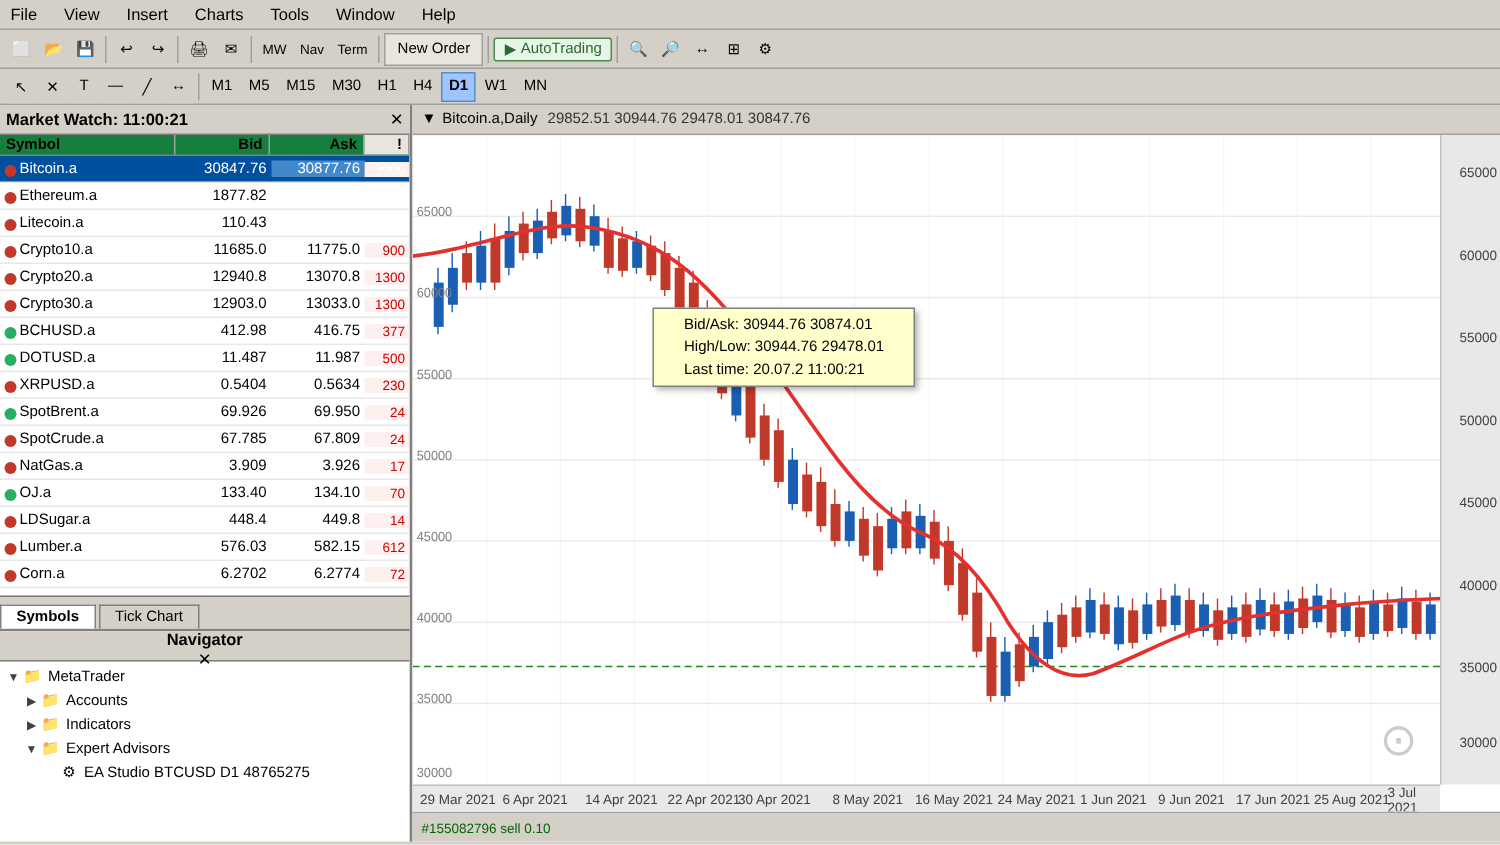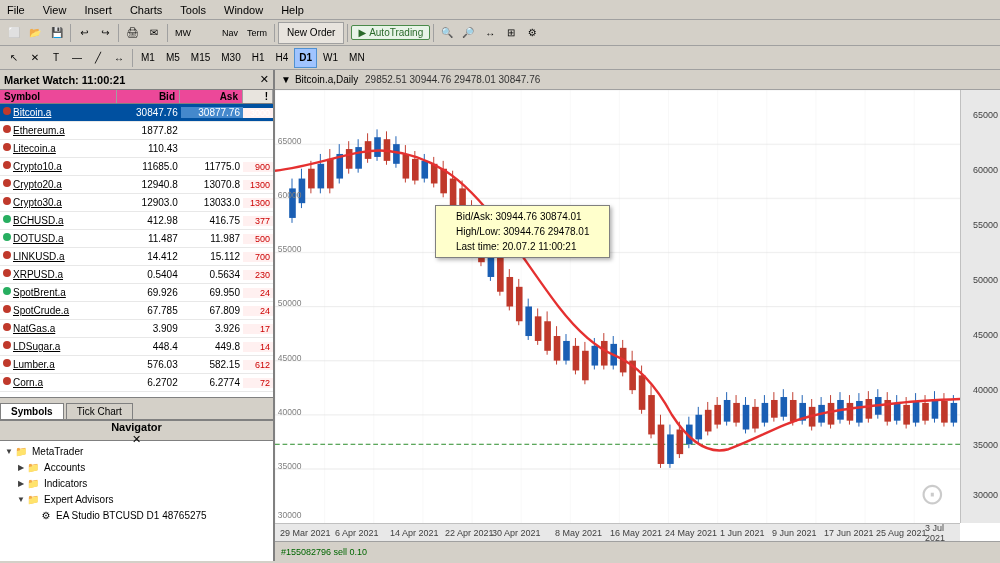--- a/index.html
+++ b/index.html
@@ -22,31 +22,31 @@
 
     
     .left-panel { width: 275px; display: flex; flex-direction: column; border-right: 2px solid #808080; }
 
     
     .market-watch { flex: 1; display: flex; flex-direction: column; background: #fff; border-bottom: 2px solid #808080; }
     .market-watch-header { background: #d4d0c8; height: 20px; display: flex; align-items: center; justify-content: space-between; padding: 0 4px; border-bottom: 1px solid #808080; }
     .market-watch-title { font-size: 11px; font-weight: bold; color: #000; }
     .close-btn { cursor: pointer; font-size: 11px; color: #000; }
 
-    .mw-columns { display: flex; background: #ec4899; border-bottom: 1px solid #808080; justify-content: space-between; }
+    .mw-columns { display: flex; background: #15803d; border-bottom: 1px solid #808080; justify-content: space-between; }
     .mw-col { flex: 1; padding: 1px 4px; font-size: 10px; font-weight: bold; border-right: 1px solid #a0a0a0; }
     .mw-col.symbol { flex: 2; }
     .mw-col.last { flex: 1; text-align: right; background: #e8e4de; width: 30px; max-width: 30px; flex: 0 0 30px; }
 
     .mw-body { overflow-y: auto; flex: 1; }
     .mw-row { display: flex; height: 18px; align-items: center; border-bottom: 1px solid #e8e8e8; cursor: pointer; }
     .mw-row.selected { background: #0050a0; color: #fff; }
     .mw-row.selected .mw-cell { color: #fff; }
     .mw-cell { padding: 0 3px; font-size: 10px; overflow: hidden; white-space: nowrap; }
-    .mw-cell.symbol { flex: 2; display: flex; align-items: flex-start; gap: 2px; min-width: 80px; text-decoration: underline; }
+    .mw-cell.symbol { flex: 2; display: flex; align-items: flex-end; gap: 2px; min-width: 80px; }
     .mw-cell.bid { flex: 1; text-align: right; color: #000; min-width: 55px; }
     .mw-cell.ask { flex: 1; text-align: right; color: #000; min-width: 55px; }
     .mw-cell.last { flex: 0 0 30px; text-align: right; font-size: 9px; color: #cc0000; background: #fff0f0; }
     .dot-icon { width: 8px; height: 8px; border-radius: 50%; display: inline-block; flex-shrink: 0; }
 
     
     .tooltip-box { position: absolute; background: #ffffcc; border: 1px solid #808080; padding: 3px 20px; font-size: 10px; z-index: 100; left: 160px; top: 115px; box-shadow: 2px 2px 4px rgba(0,0,0,0.3); }
     .tooltip-row { line-height: 15px; }
 
     
@@ -109,21 +109,21 @@
   <button class="toolbar-btn">📂</button>
   <button class="toolbar-btn">💾</button>
   <div class="toolbar-sep"></div>
   <button class="toolbar-btn">↩</button>
   <button class="toolbar-btn">↪</button>
   <div class="toolbar-sep"></div>
   <button class="toolbar-btn">🖨</button>
   <button class="toolbar-btn">✉</button>
   <div class="toolbar-sep"></div>
   <button class="toolbar-btn" style="font-size:9px;">MW</button>
-  <button class="toolbar-btn" style="font-size:9px;margin-left:22px;">Nav</button>
+  <button class="toolbar-btn" style="font-size:9px;">Nav</button>
   <button class="toolbar-btn" style="font-size:9px;">Term</button>
   <div class="toolbar-sep"></div>
   <button class="toolbar-btn" style="background:#e8e4de; border:1px solid #a0a0a0; padding:1px 8px; font-size:10px;">New Order</button>
   <div class="toolbar-sep"></div>
   <button class="toolbar-autotrading">
     <span>▶</span>
     <span>AutoTrading</span>
   </button>
   <div class="toolbar-sep"></div>
   <button class="toolbar-btn">🔍</button>
@@ -236,29 +236,20 @@
               <span class="dot-icon" style="background: rgb(39, 174, 96);"></span>
               <span>DOTUSD.a</span>
             </div>
             <div class="mw-cell bid">11.487</div>
             <div class="mw-cell ask">11.987</div>
             <div class="mw-cell last">500</div>
           </div>
           <div class="mw-row">
             <div class="mw-cell symbol">
               <span class="dot-icon" style="background: rgb(192, 57, 43);"></span>
-              <span>LINKUSD.a</span>
-            </div>
-            <div class="mw-cell bid">14.412</div>
-            <div class="mw-cell ask">15.112</div>
-            <div class="mw-cell last">700</div>
-          </div>
-          <div class="mw-row">
-            <div class="mw-cell symbol">
-              <span class="dot-icon" style="background: rgb(192, 57, 43);"></span>
               <span>XRPUSD.a</span>
             </div>
             <div class="mw-cell bid">0.5404</div>
             <div class="mw-cell ask">0.5634</div>
             <div class="mw-cell last">230</div>
           </div>
           <div class="mw-row">
             <div class="mw-cell symbol">
               <span class="dot-icon" style="background: rgb(39, 174, 96);"></span>
               <span>SpotBrent.a</span>
@@ -277,20 +268,29 @@
             <div class="mw-cell last">24</div>
           </div>
           <div class="mw-row">
             <div class="mw-cell symbol">
               <span class="dot-icon" style="background: rgb(192, 57, 43);"></span>
               <span>NatGas.a</span>
             </div>
             <div class="mw-cell bid">3.909</div>
             <div class="mw-cell ask">3.926</div>
             <div class="mw-cell last">17</div>
+          </div>
+          <div class="mw-row">
+            <div class="mw-cell symbol">
+              <span class="dot-icon" style="background: rgb(39, 174, 96);"></span>
+              <span>OJ.a</span>
+            </div>
+            <div class="mw-cell bid">133.40</div>
+            <div class="mw-cell ask">134.10</div>
+            <div class="mw-cell last">70</div>
           </div>
           <div class="mw-row">
             <div class="mw-cell symbol">
               <span class="dot-icon" style="background: rgb(192, 57, 43);"></span>
               <span>LDSugar.a</span>
             </div>
             <div class="mw-cell bid">448.4</div>
             <div class="mw-cell ask">449.8</div>
             <div class="mw-cell last">14</div>
           </div>

